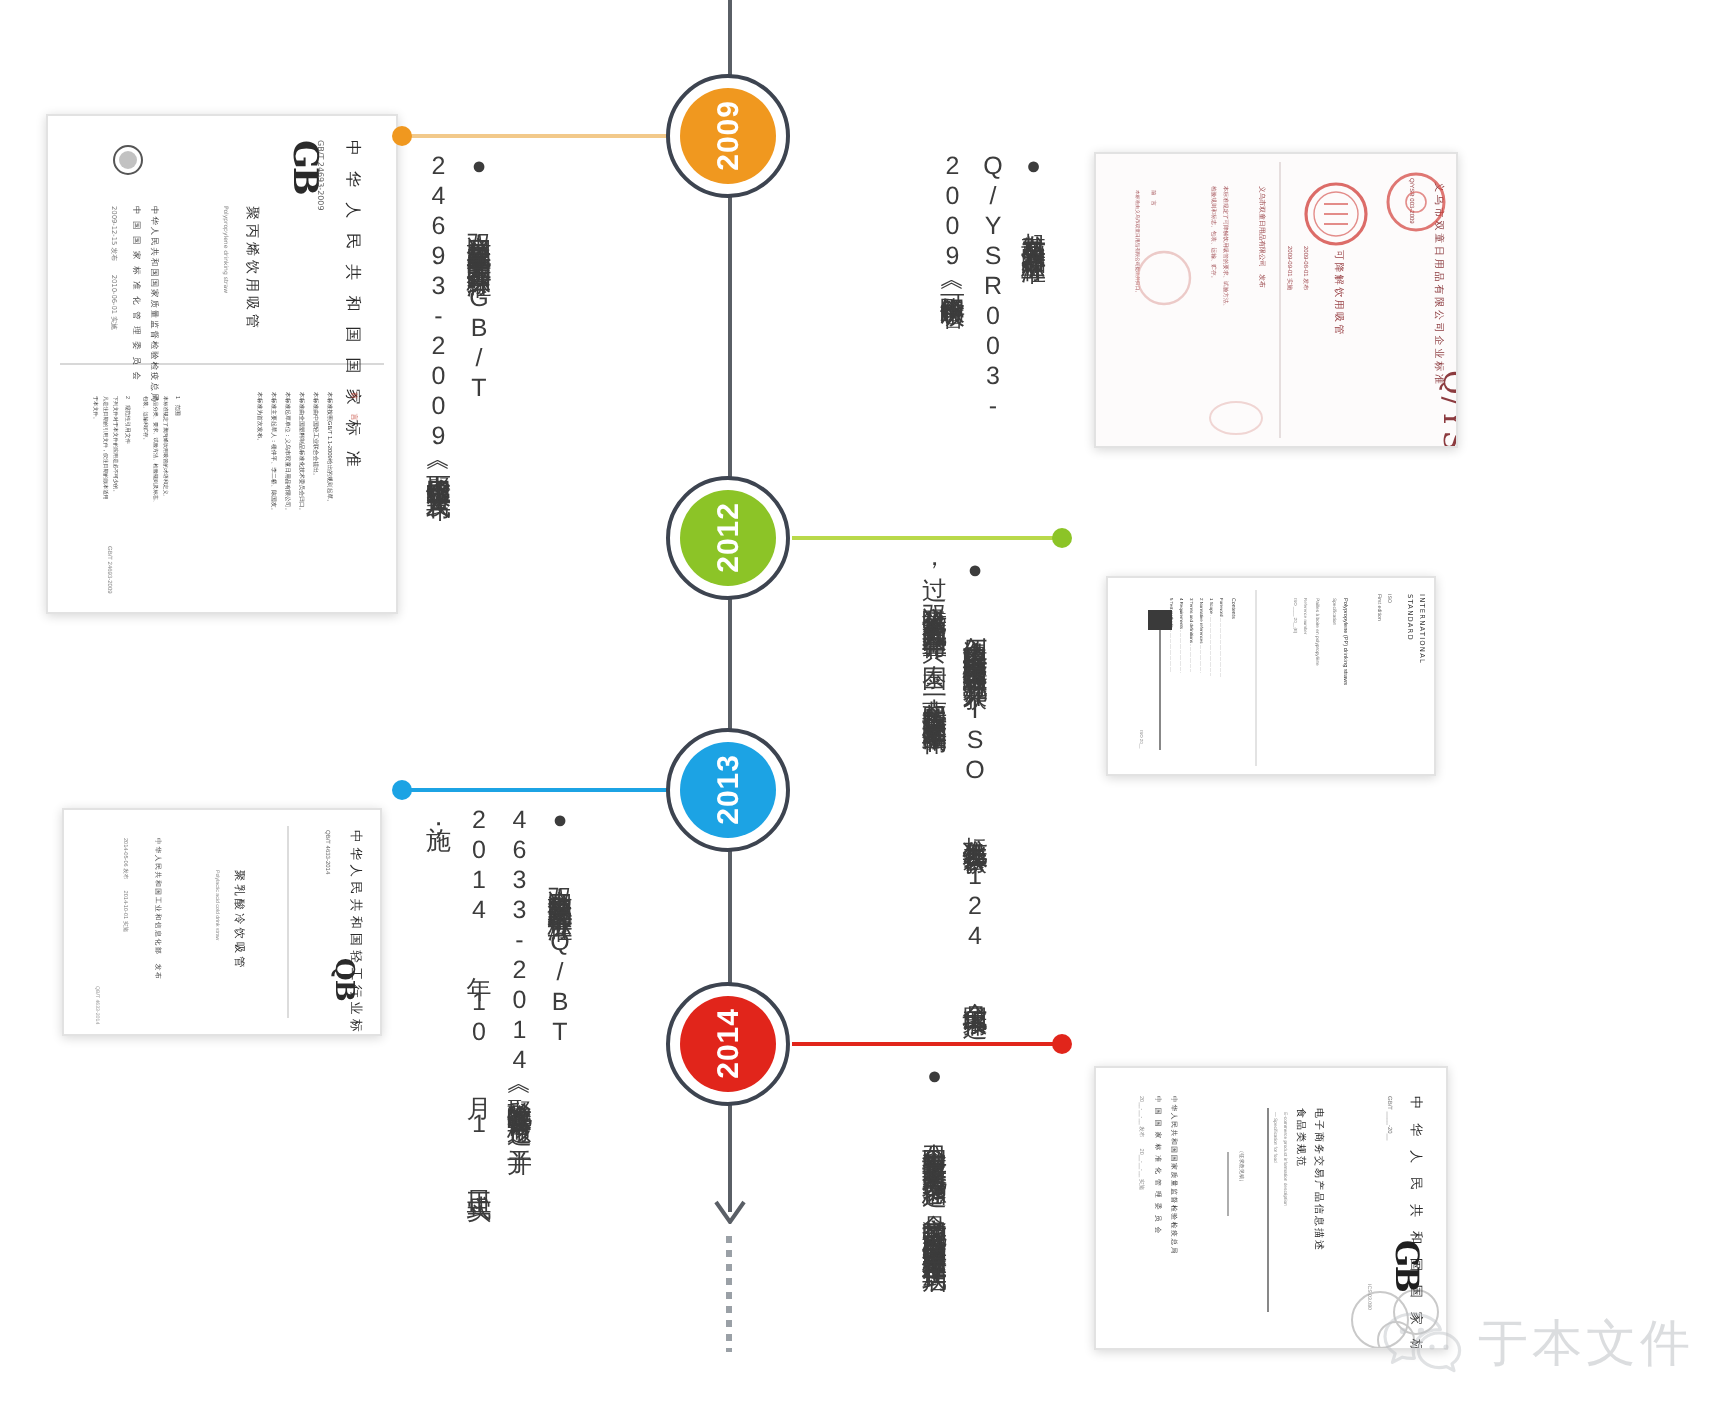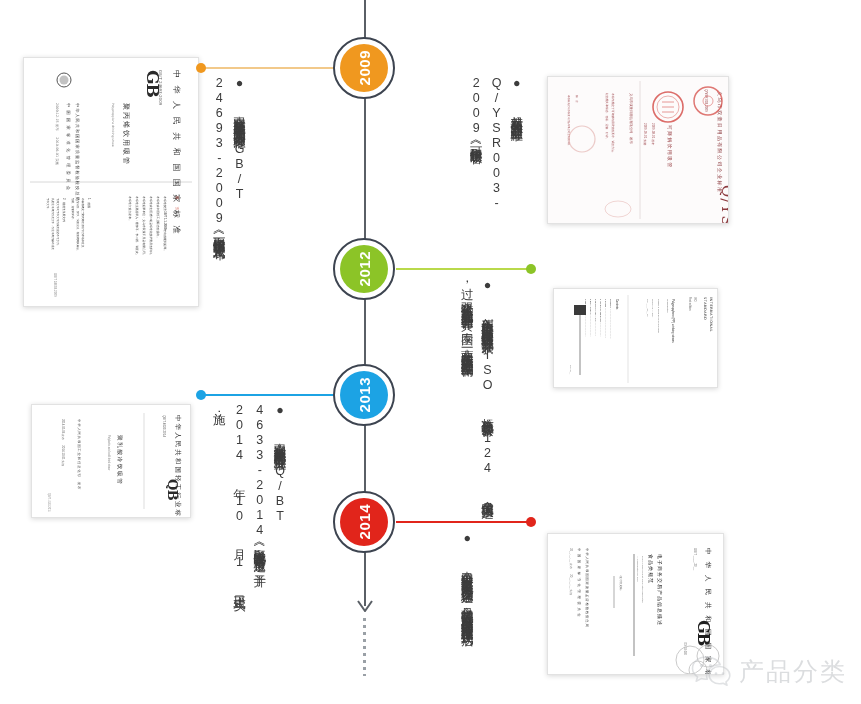--- a/index.html
+++ b/index.html
@@ -425,16 +425,16 @@
     <span class="wm-icon">
       <svg viewBox="0 0 40 34">
         <path d="M15 3 C7.5 3 1.5 8 1.5 14.2 C1.5 17.7 3.5 20.8 6.6 22.8 L5.2 27.2 L10.2 24.6 C11.7 25 13.3 25.2 15 25.2 C15.4 25.2 15.8 25.2 16.2 25.1 C15.8 24 15.6 22.9 15.6 21.7 C15.6 15.6 21.3 10.8 28.3 10.8 C28.6 10.8 28.9 10.8 29.2 10.8 C27.9 6.3 22 3 15 3 Z" fill="none" stroke="#c3c6ca" stroke-width="1.6" stroke-linejoin="round"></path>
         <circle cx="10.5" cy="11.5" r="1.6" fill="#c3c6ca"></circle>
         <circle cx="19.5" cy="11.5" r="1.6" fill="#c3c6ca"></circle>
         <path d="M28.5 12.5 C34.2 12.5 38.8 16.4 38.8 21.2 C38.8 23.9 37.3 26.3 35 27.9 L36 31.3 L32.2 29.3 C31 29.6 29.8 29.8 28.5 29.8 C22.8 29.8 18.2 25.9 18.2 21.2 C18.2 16.4 22.8 12.5 28.5 12.5 Z" fill="none" stroke="#c3c6ca" stroke-width="1.6" stroke-linejoin="round"></path>
         <circle cx="25" cy="19.5" r="1.3" fill="#c3c6ca"></circle>
         <circle cx="32" cy="19.5" r="1.3" fill="#c3c6ca"></circle>
       </svg>
     </span>
-    <span class="wm-text">产品分类</span>
+    <span class="wm-text">于本文件</span>
   </div>
 
 </div>
 
 </body></html>

